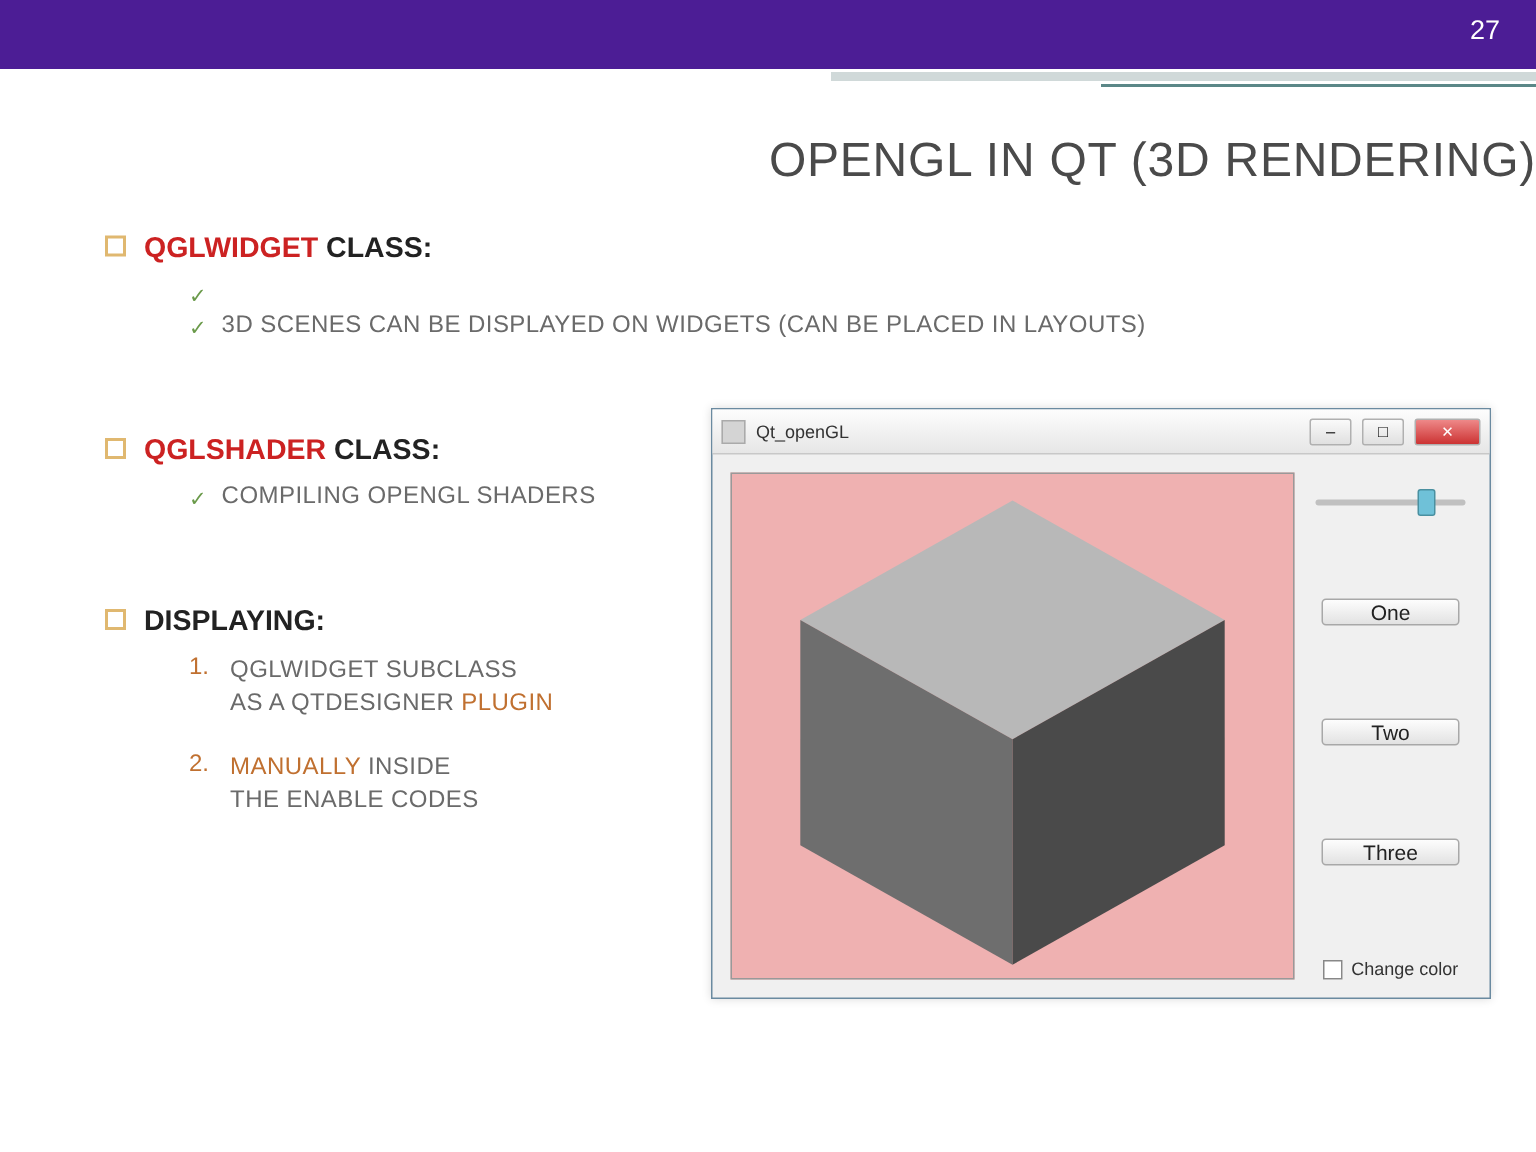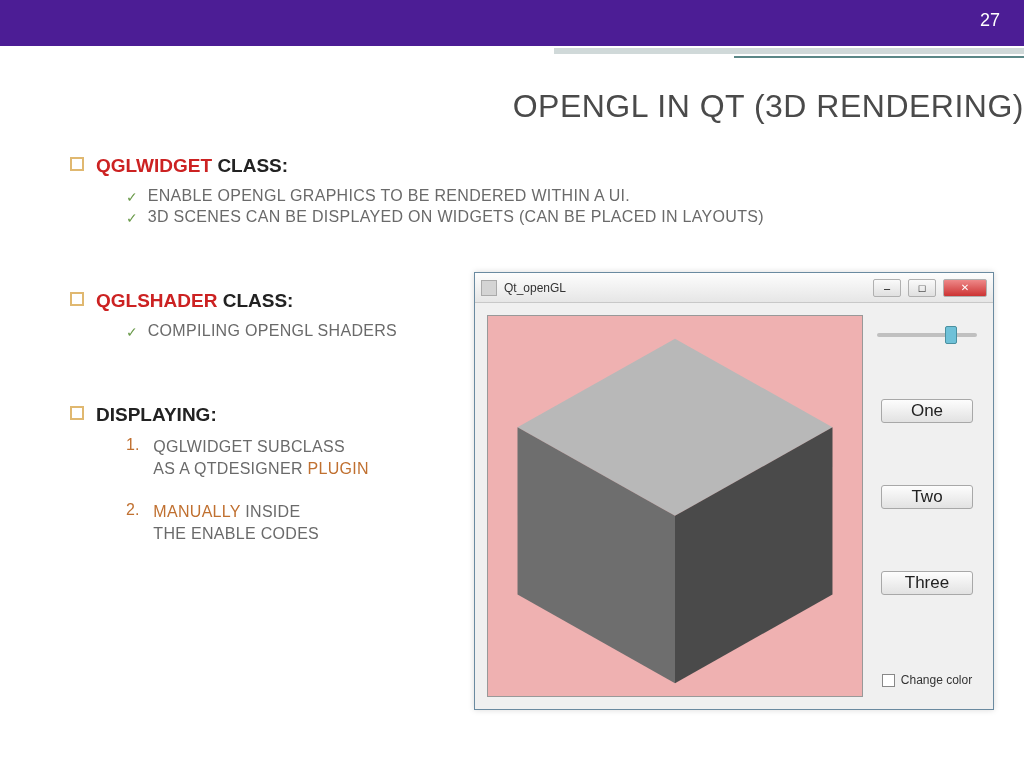--- a/index.html
+++ b/index.html
@@ -108,21 +108,21 @@
     letter-spacing: 0.3px;
   }
   .ord-text .hl2 { color: #c07030; }
 
   
   .qt-window {
     position: absolute;
     top: 272px;
     left: 474px;
     width: 520px;
-    height: 438px;
+    height: 394px;
     border: 1px solid #6a8aa0;
     background: #f0f0f0;
     box-shadow: 0 0 6px rgba(0,0,0,0.15);
   }
   .qt-titlebar {
     height: 30px;
     background: linear-gradient(#fdfdfd, #e6e6e6);
     border-bottom: 1px solid #c8c8c8;
     display: flex;
     align-items: center;
@@ -197,21 +197,21 @@
     background: #6fc1d8;
     border: 1px solid #4a90a0;
     border-radius: 2px;
   }
   .qt-btn {
     width: 92px;
     height: 24px;
     background: linear-gradient(#fdfdfd,#e2e2e2);
     border: 1px solid #a8a8a8;
     border-radius: 3px;
-    font-size: 17px;
+    font-size: 14px;
     color: #222;
     cursor: pointer;
   }
   .chk-row {
     display:flex; align-items:center; gap:6px;
     font-size: 12px; color: #333;
     margin-top: auto;
     margin-bottom: 10px;
   }
   .chk {
@@ -239,21 +239,20 @@
 
   <div class="bullet-sq">
     <span class="sq-marker"></span>
     <span class="label">
       <span class="hl1">QGLWIDGET</span><span class="bold"> CLASS</span><span class="bold">:</span>
     </span>
   </div>
   <div class="sub-list">
     <div class="sub-item">
       <span class="check">✓</span>
-      <span class="sub-text">ENABLE OPENGL GRAPHICS TO BE RENDERED WITHIN A UI.</span>
     </div>
     <div class="sub-item">
       <span class="check">✓</span>
       <span class="sub-text">3D SCENES CAN BE DISPLAYED ON WIDGETS (CAN BE PLACED IN LAYOUTS)</span>
     </div>
   </div>
 
   <div style="height:40px"></div>
 
   <div class="bullet-sq">

